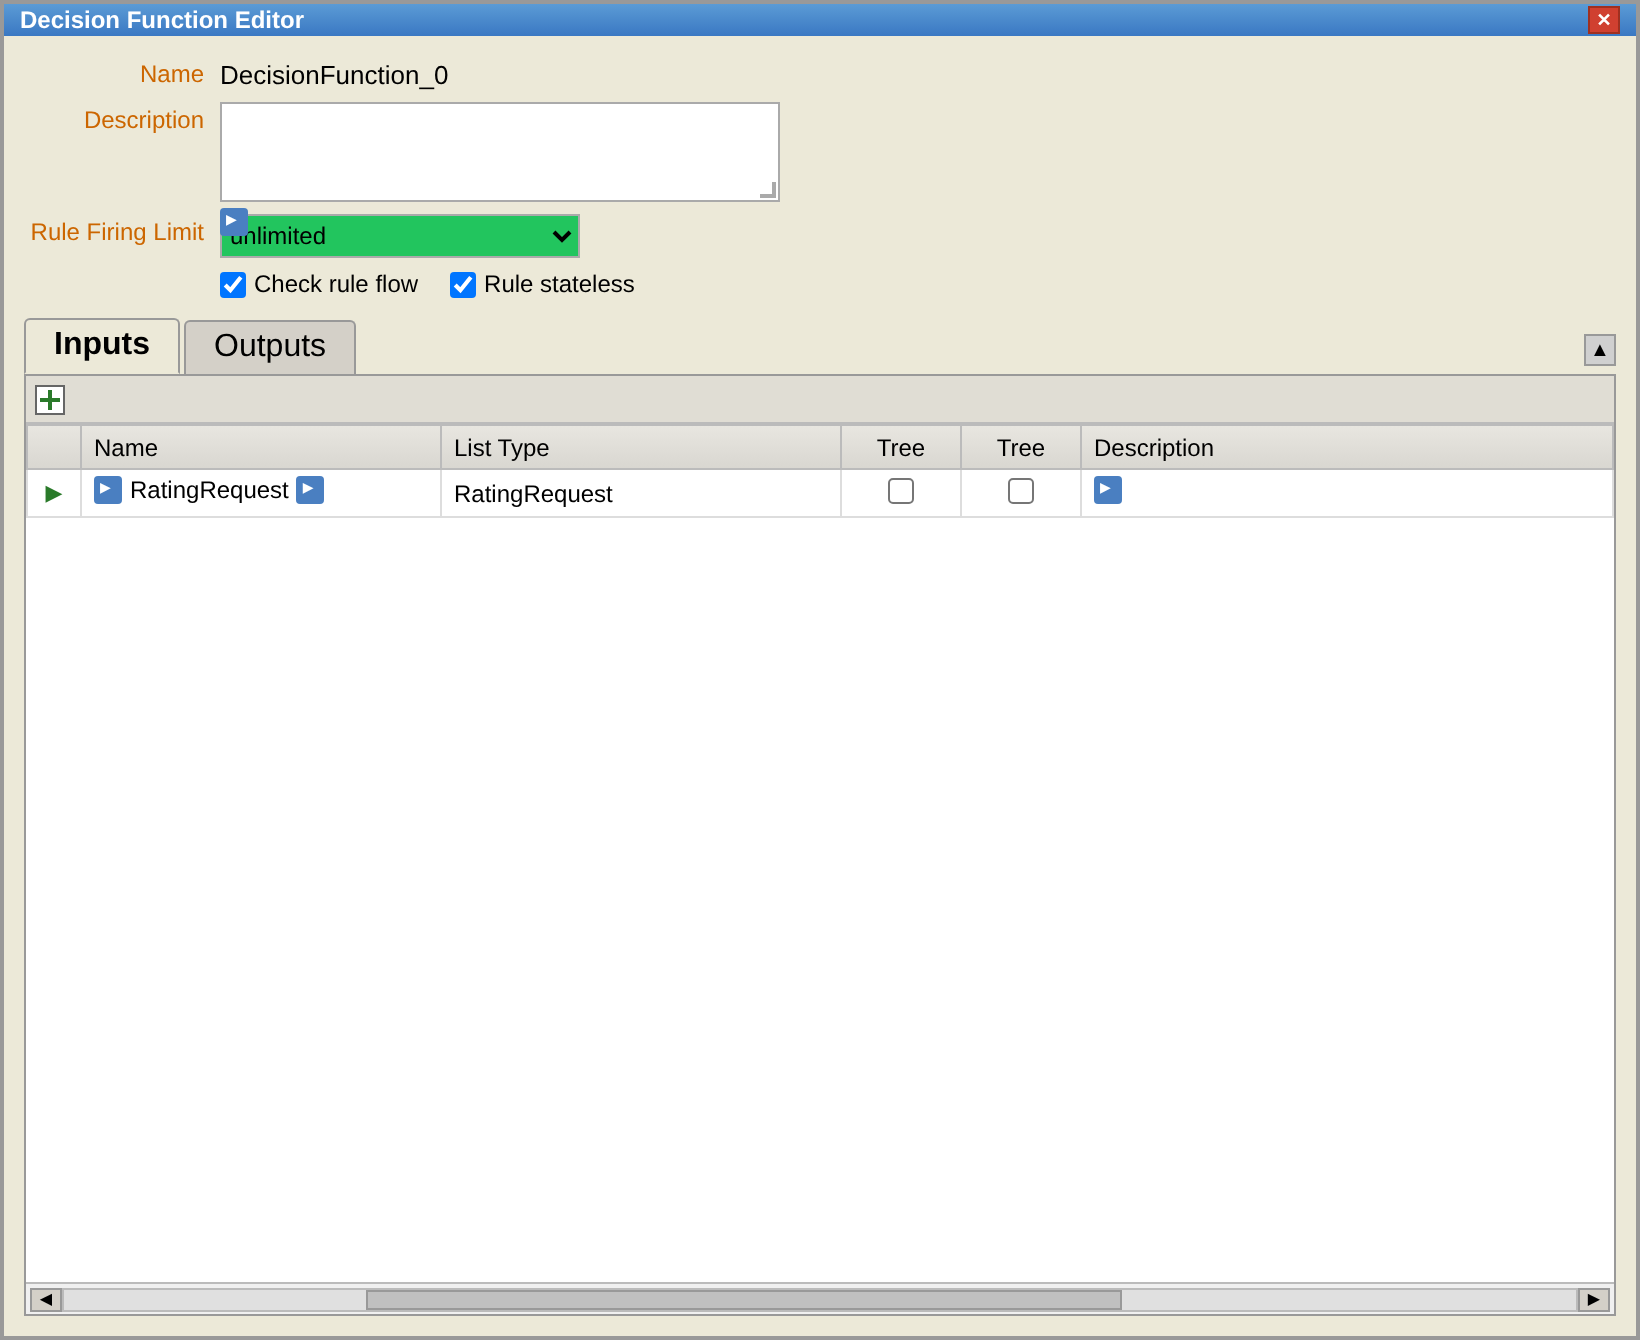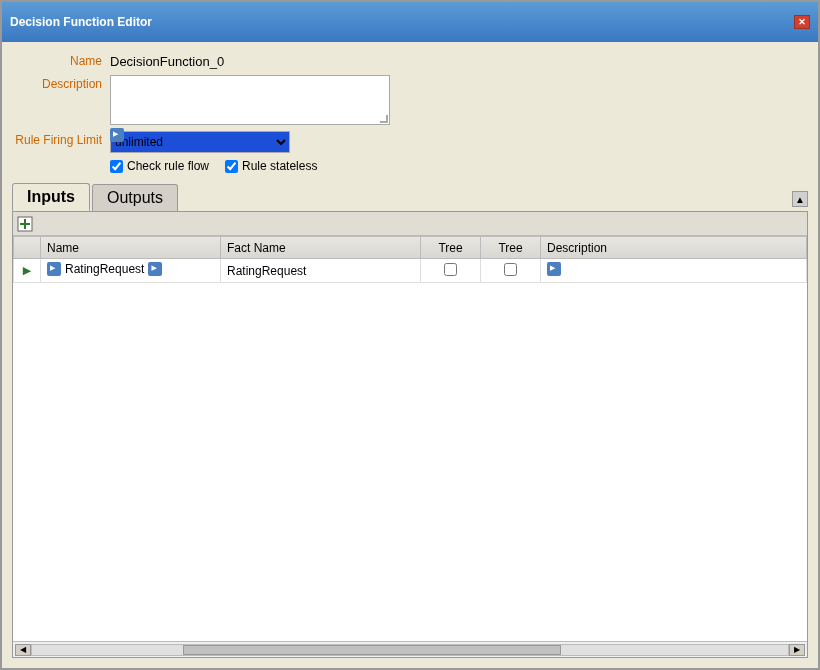--- a/index.html
+++ b/index.html
@@ -24,21 +24,21 @@
     }
     .title-bar {
       background: linear-gradient(to bottom, #5b9bd5, #3a78c3);
       color: white;
       padding: 4px 8px;
       display: flex;
       justify-content: space-between;
       align-items: center;
       font-size: 12px;
       font-weight: bold;
-      height: 40px;
+      height: 16px;
       flex-shrink: 0;
     }
     .title-bar-buttons {
       display: flex;
       gap: 2px;
     }
     .close-btn {
       width: 16px;
       height: 14px;
       background: #d04030;
@@ -103,21 +103,21 @@
       right: 2px;
       width: 8px;
       height: 8px;
       border-right: 2px solid #aaa;
       border-bottom: 2px solid #aaa;
     }
     .firing-select {
       width: 180px;
       height: 22px;
       border: 1px solid #aaa;
-      background: #1d4ed8;
+      background: #22c55e;
       font-size: 12px;
     }
     .checkbox-row {
       display: flex;
       align-items: flex-start;
       gap: 16px;
       margin-left: 98px;
     }
     .checkbox-item {
       display: flex;
@@ -413,21 +413,21 @@
             </svg>
           </div>
         </div>
 
         <div class="table-wrapper">
           <table>
             <thead>
               <tr>
                 <th class="col-selector"></th>
                 <th class="col-name">Name</th>
-                <th class="col-fact">Fact Name</th>
+                <th class="col-fact">List Type</th>
                 <th class="col-tree">Tree</th>
                 <th class="col-list">Tree</th>
                 <th class="col-desc">Description</th>
               </tr>
             </thead>
             <tbody>
               <tr>
                 <td class="col-selector">
                   <span class="icon-green-arrow">▶</span>
                 </td>

